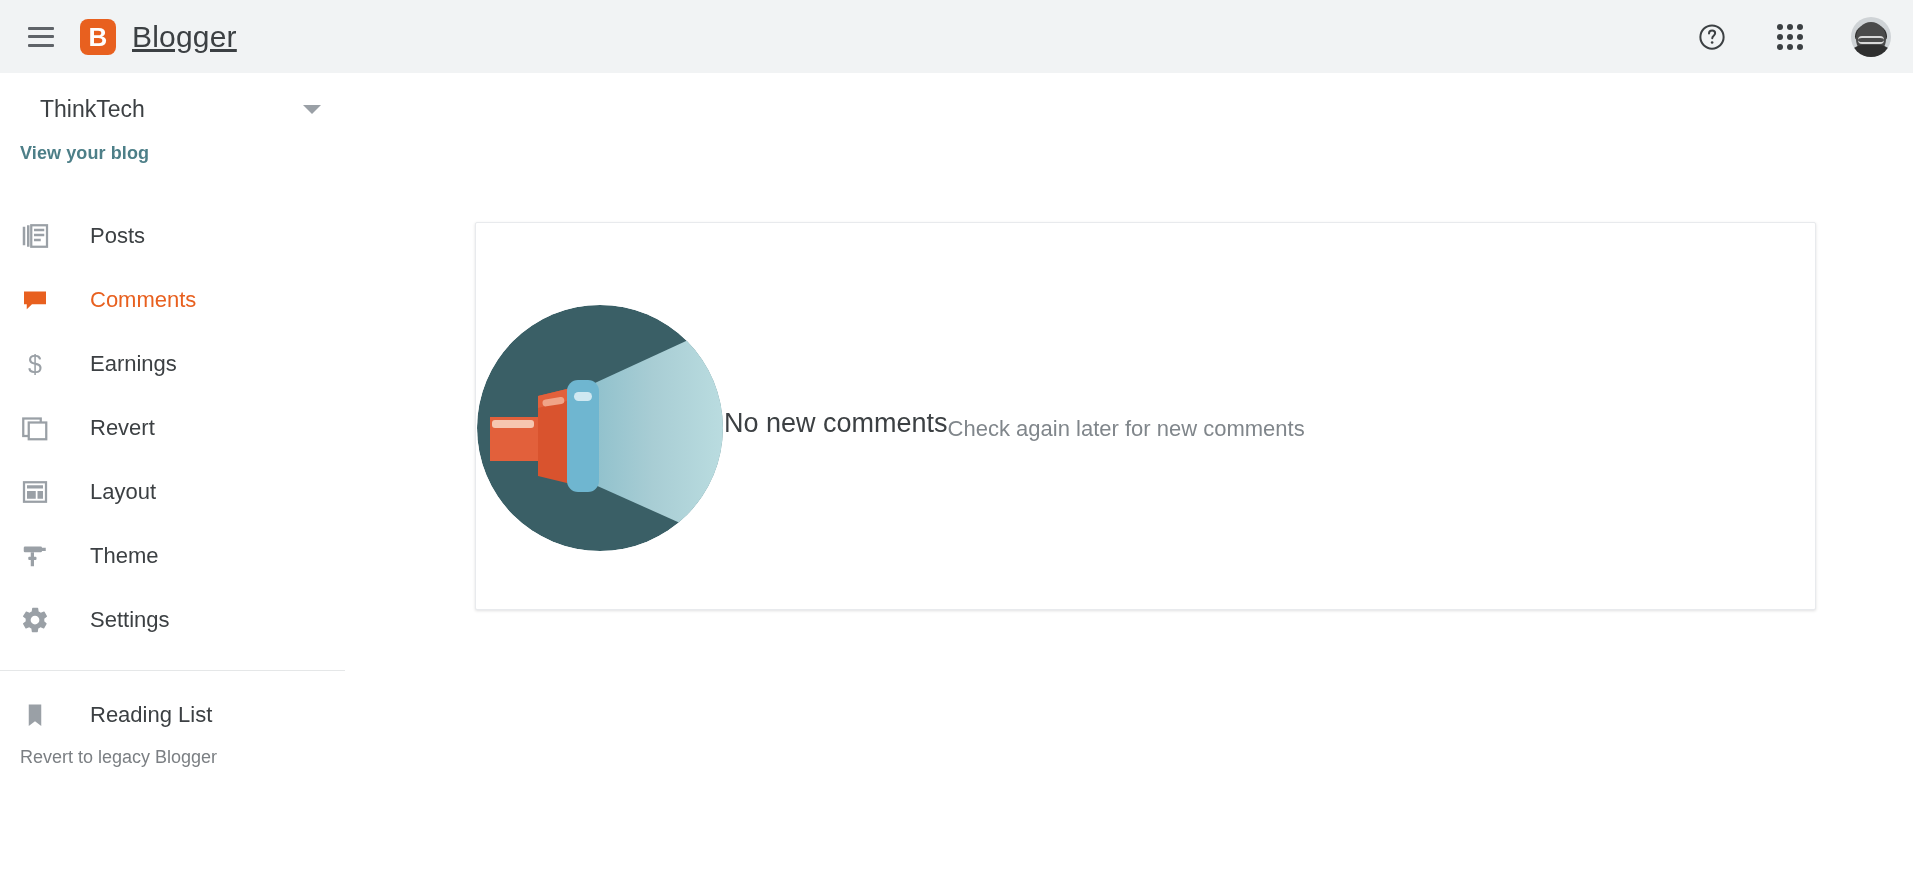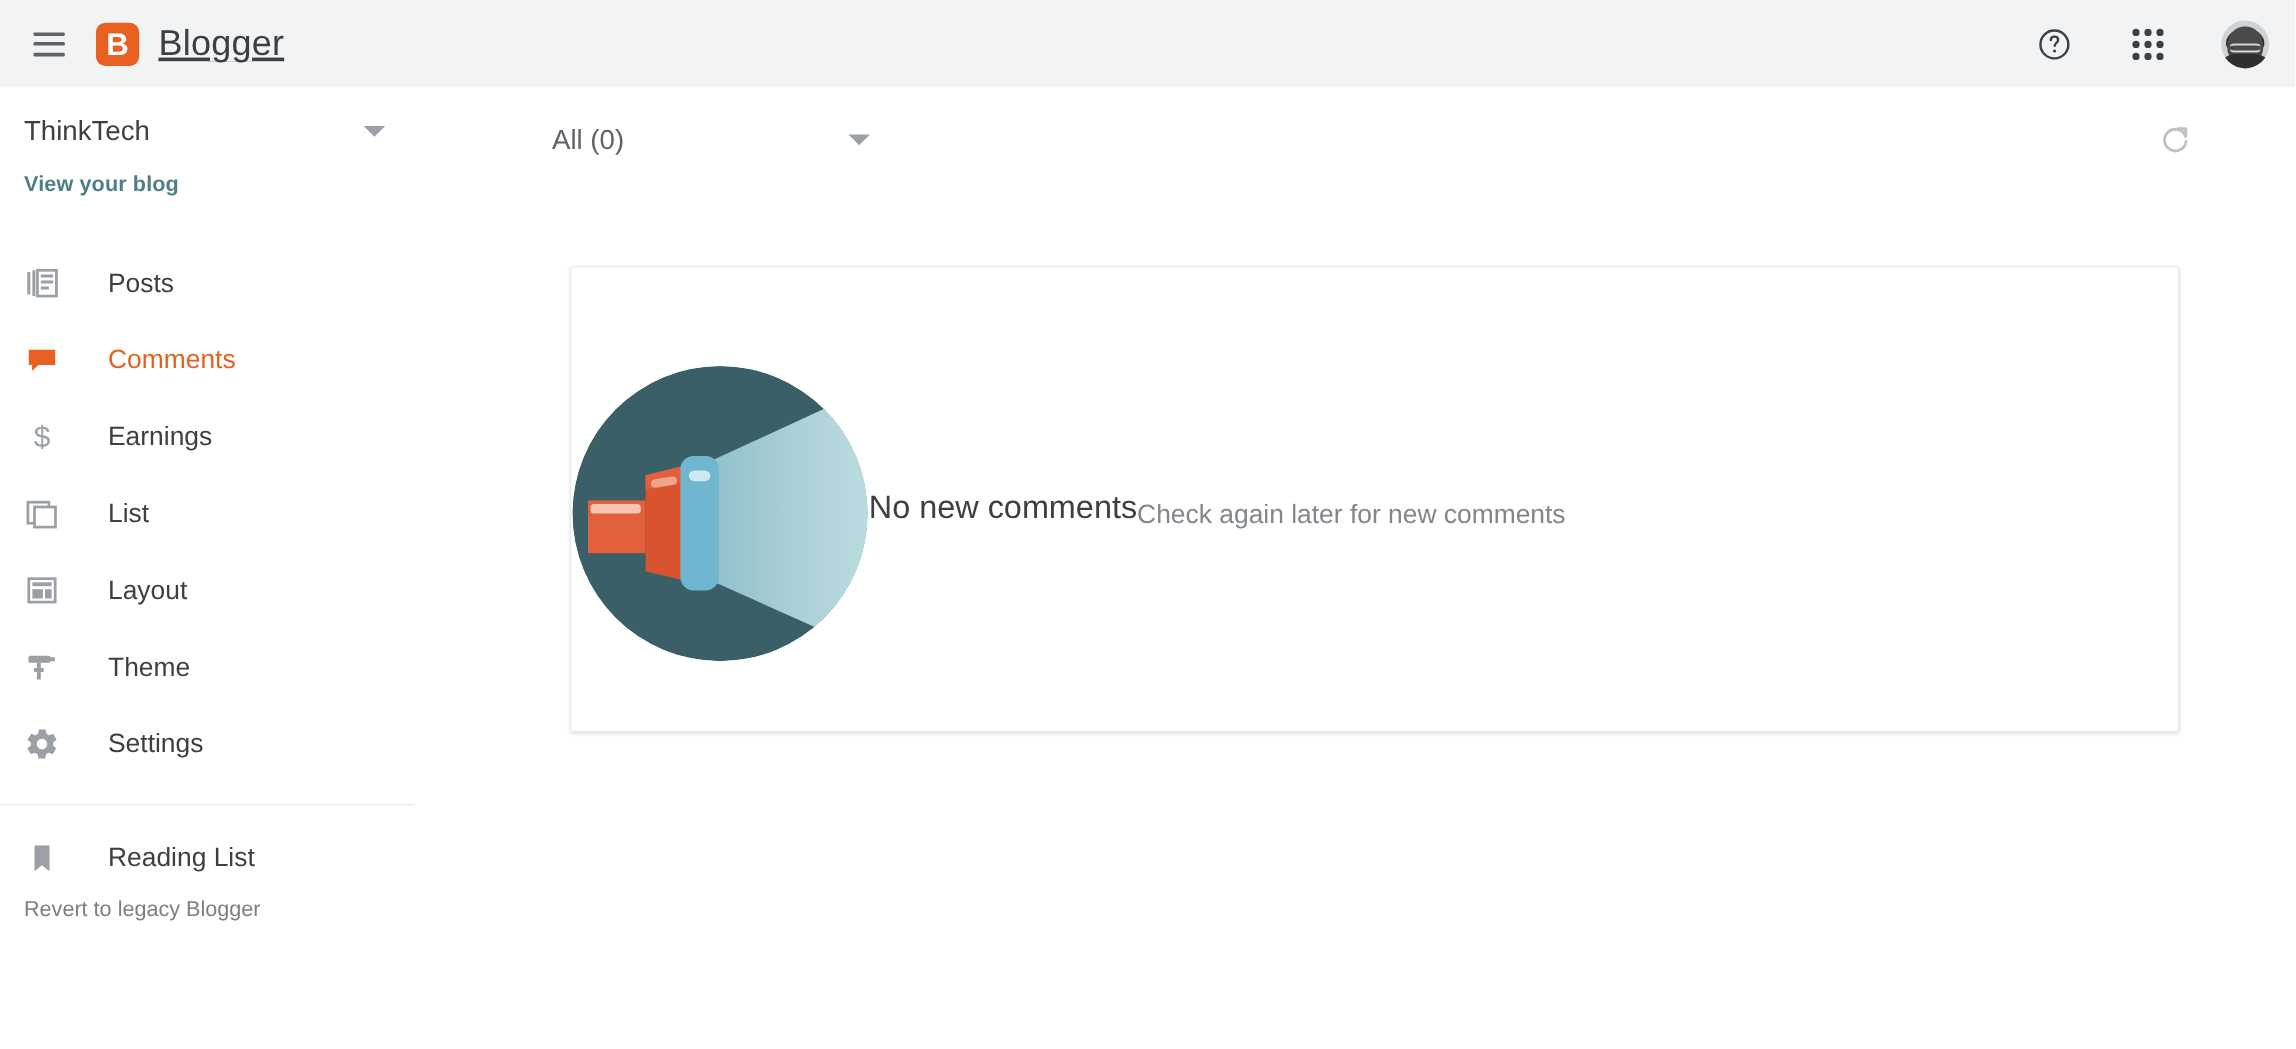--- a/index.html
+++ b/index.html
@@ -65,21 +65,21 @@
   .avatar .glasses {
     position: absolute; left: 50%; top: 49%; transform: translateX(-50%);
     width: 26px; height: 8px; border-top: 2px solid #d8d8d8; border-bottom: 2px solid #d8d8d8;
     border-radius: 4px;
   }
 
   
   .sidebar { position: absolute; left: 0; top: 73px; width: 345px; height: 801px; background: #fff; }
   .blog-select {
     display: flex; align-items: center; justify-content: space-between;
-    padding: 0 24px 0 20px; height: 56px; margin-top: 8px; cursor: pointer;
+    padding: 0 24px 0 20px; height: 56px; margin-top: 8px; cursor: pointer; margin-left: 20px;
   }
   .blog-name { font-size: 23px; color: #3c4043; }
   .caret { width: 0; height: 0; border-left: 9px solid transparent; border-right: 9px solid transparent;
            border-top: 9px solid #9aa0a6; }
   .view-blog {
     padding-left: 20px; font-size: 18px; color: #4d7f88; font-weight: bold;
     cursor: pointer; margin-top: 6px; letter-spacing: .1px;
   }
   .nav { margin-top: 40px; }
   .nav-item {
@@ -206,21 +206,21 @@
         <div class="nav-label">Earnings</div>
       </div>
 
       <div class="nav-item">
         <div class="nav-icon">
           <svg width="30" height="30" viewBox="0 0 24 24">
             <rect x="2.6" y="4.4" width="14" height="14" fill="none" stroke="#9aa0a6" stroke-width="1.8"></rect>
             <rect x="7" y="7.6" width="14" height="13.4" fill="#ffffff" stroke="#9aa0a6" stroke-width="1.8"></rect>
           </svg>
         </div>
-        <div class="nav-label">List</div>
+        <div class="nav-label">Revert</div>
       </div>
 
       <div class="nav-item">
         <div class="nav-icon">
           <svg width="30" height="30" viewBox="0 0 24 24">
             <rect x="3.2" y="4.2" width="17.6" height="15.6" fill="none" stroke="#9aa0a6" stroke-width="1.8"></rect>
             <rect x="5.6" y="6.6" width="12.8" height="2.6" fill="#9aa0a6"></rect>
             <rect x="5.6" y="11.2" width="7" height="6.2" fill="#9aa0a6"></rect>
             <rect x="14" y="11.2" width="4.4" height="6.2" fill="#9aa0a6"></rect>
           </svg>
@@ -262,33 +262,20 @@
         </div>
         <div class="nav-label">Reading List</div>
       </div>
     </div>
 
     <div class="revert">Revert to legacy Blogger</div>
   </div>
 
   <div class="main">
 
-    <div class="toolbar">
-      <div class="filter-select">
-        <div class="filter-label">All (0)</div>
-        <div class="caret"></div>
-      </div>
-
-      <div class="refresh-btn">
-        <svg width="30" height="30" viewBox="0 0 24 24">
-          <path d="M18.4 9.2A7.2 7.2 0 1 0 19 13" fill="none" stroke="#bdc1c6" stroke-width="1.9" stroke-linecap="round"></path>
-          <path d="M13.6 4.6h5.2v5.2" fill="none" stroke="#bdc1c6" stroke-width="1.9" stroke-linecap="round" stroke-linejoin="round"></path>
-        </svg>
-      </div>
-    </div>
 
     <div class="card">
 
       <div class="illustration">
         <svg width="248" height="248" viewBox="0 0 248 248">
           <defs>
             <clipPath id="circleClip">
                 <circle cx="124" cy="124" r="123"></circle>
               </clipPath>
             <linearGradient id="beamGrad" x1="0" y1="0" x2="1" y2="0">

